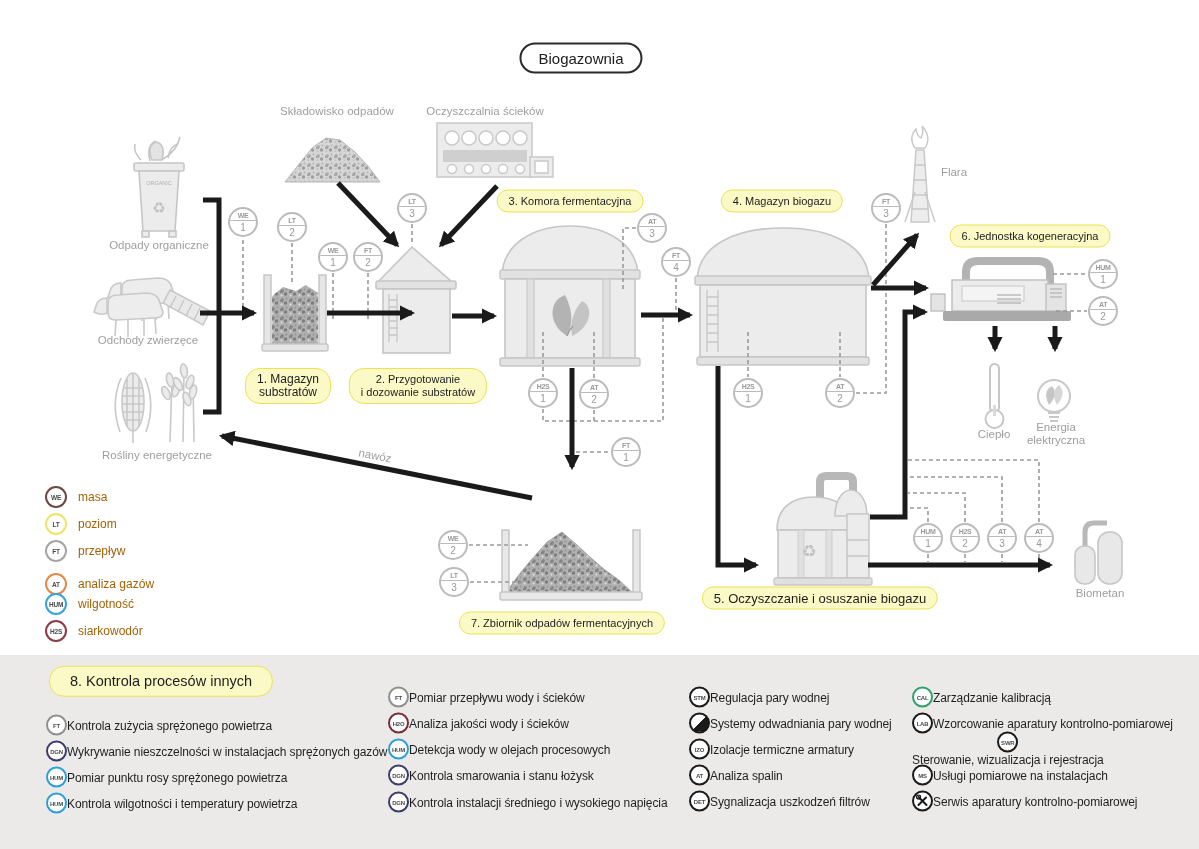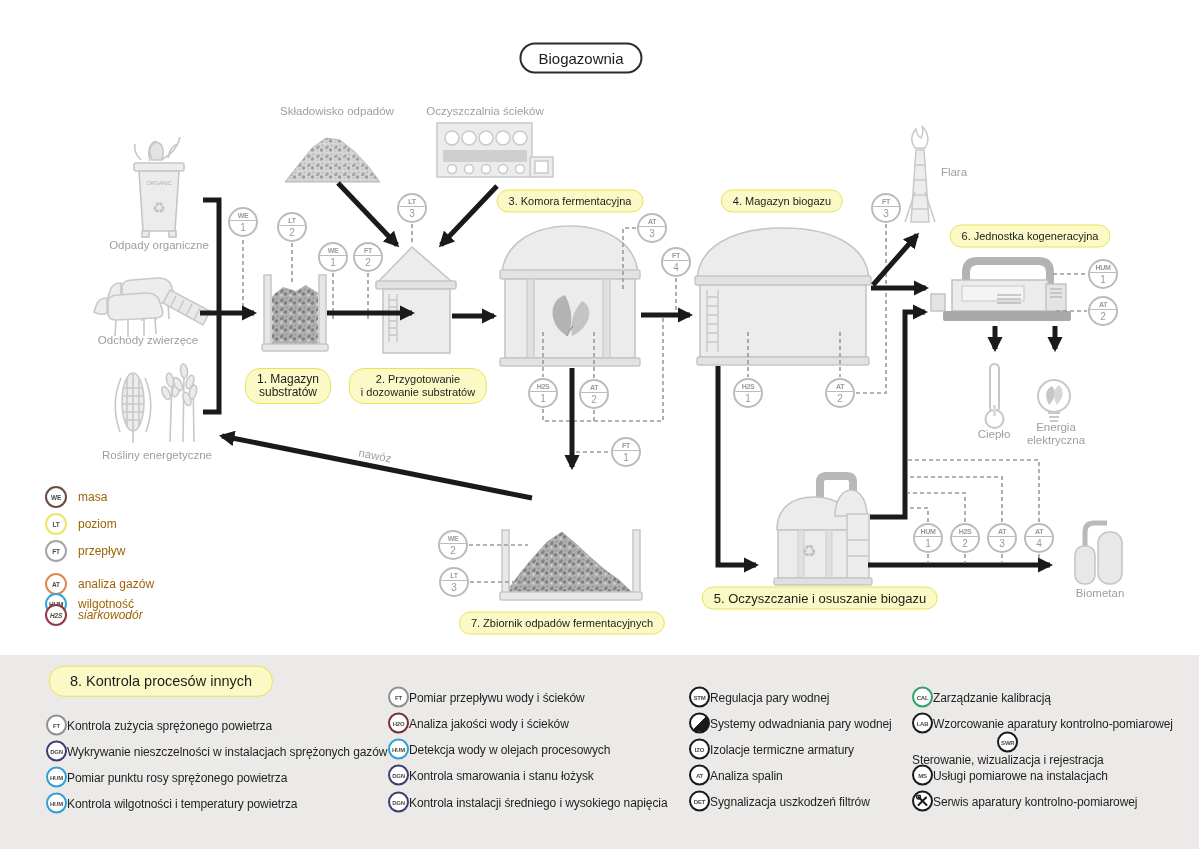--- a/index.html
+++ b/index.html
@@ -406,21 +406,21 @@
       <span class="lbl">przepływ</span>
     </div>
     <div class="lrow" style="left: 45px; top: 577px; margin-top: 7px;">
       <span class="ring" style="border-color: rgb(223, 138, 78);">AT</span>
       <span class="lbl">analiza gazów</span>
     </div>
     <div class="lrow" style="left: 45px; top: 604px;">
       <span class="ring" style="border-color: rgb(58, 163, 217);">HUM</span>
       <span class="lbl">wilgotność</span>
     </div>
-    <div class="lrow" style="left: 45px; top: 615px; font-style: italic;">
+    <div class="lrow" style="left: 45px; top: 631px;">
       <span class="ring" style="border-color: rgb(142, 59, 71);">H2S</span>
       <span class="lbl">siarkowodór</span>
     </div>
     <div class="prow" style="left: 46px; top: 725px;">
       <span class="ring" style="border-color: rgb(143, 143, 143);">FT</span>
       <span class="lbl">Kontrola zużycia sprężonego powietrza</span>
     </div>
     <div class="prow" style="left: 46px; top: 751px;">
       <span class="ring" style="border-color: rgb(61, 60, 110);">DGN</span>
       <span class="lbl">Wykrywanie nieszczelności w instalacjach sprężonych gazów</span>

